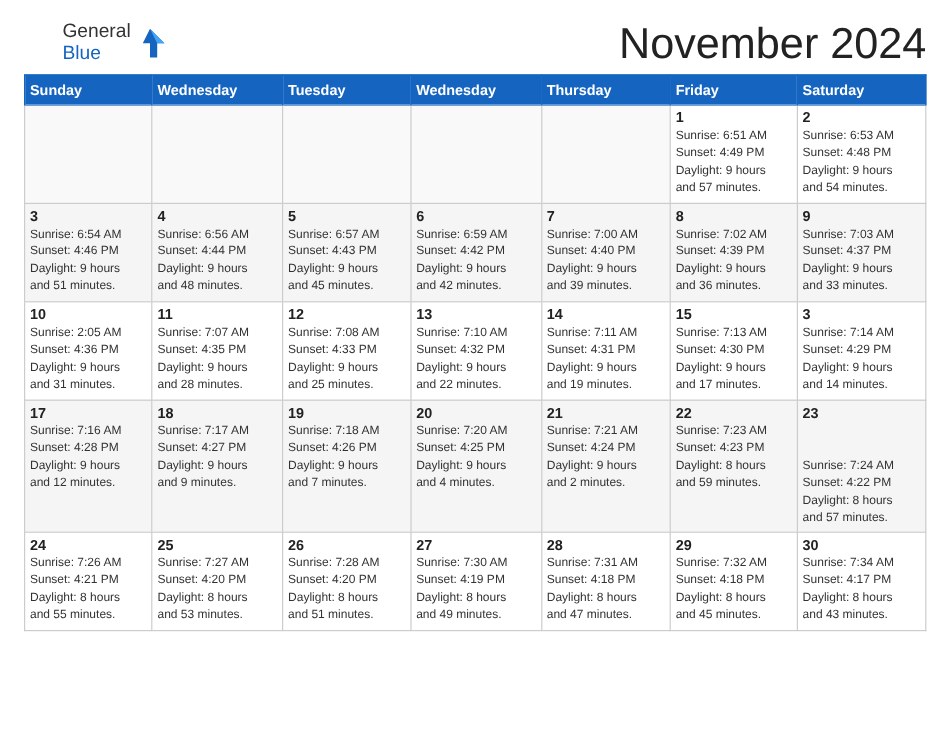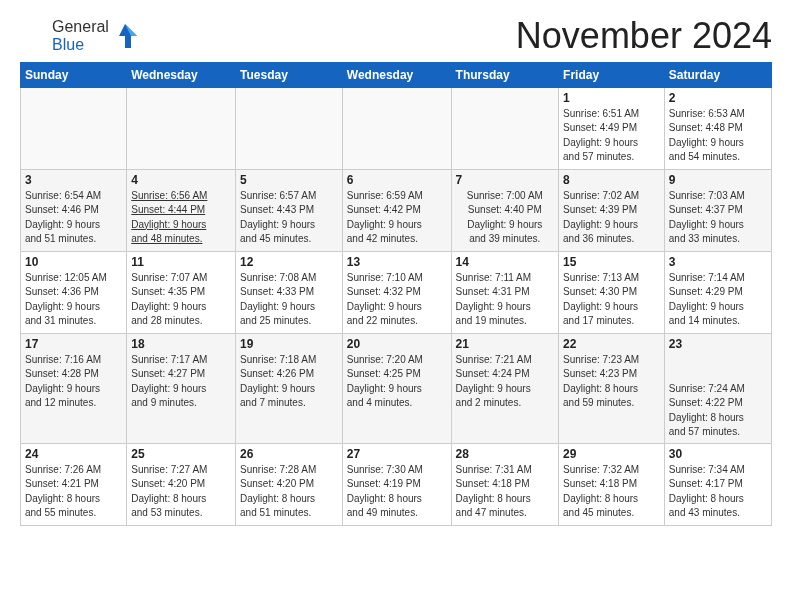--- a/index.html
+++ b/index.html
@@ -146,42 +146,42 @@
         <tr>
           <td>
             <span class="day-num">3</span>
             <div class="day-detail" style="white-space: pre-line;">Sunrise: 6:54 AM
 Sunset: 4:46 PM
 Daylight: 9 hours
 and 51 minutes.</div>
           </td>
           <td>
             <span class="day-num">4</span>
-            <div class="day-detail" style="white-space: pre-line; text-decoration: underline;">Sunrise: 6:56 AM
+            <div class="day-detail" style="white-space: pre-line;">Sunrise: 6:56 AM
 Sunset: 4:44 PM
 Daylight: 9 hours
 and 48 minutes.</div>
           </td>
           <td>
             <span class="day-num">5</span>
             <div class="day-detail" style="white-space: pre-line;">Sunrise: 6:57 AM
 Sunset: 4:43 PM
 Daylight: 9 hours
 and 45 minutes.</div>
           </td>
           <td>
             <span class="day-num">6</span>
             <div class="day-detail" style="white-space: pre-line;">Sunrise: 6:59 AM
 Sunset: 4:42 PM
 Daylight: 9 hours
 and 42 minutes.</div>
           </td>
           <td>
             <span class="day-num">7</span>
-            <div class="day-detail" style="white-space: pre-line; text-align: center;">Sunrise: 7:00 AM
+            <div class="day-detail" style="white-space: pre-line;">Sunrise: 7:00 AM
 Sunset: 4:40 PM
 Daylight: 9 hours
 and 39 minutes.</div>
           </td>
           <td>
             <span class="day-num">8</span>
             <div class="day-detail" style="white-space: pre-line;">Sunrise: 7:02 AM
 Sunset: 4:39 PM
 Daylight: 9 hours
 and 36 minutes.</div>
@@ -190,21 +190,21 @@
             <span class="day-num">9</span>
             <div class="day-detail" style="white-space: pre-line;">Sunrise: 7:03 AM
 Sunset: 4:37 PM
 Daylight: 9 hours
 and 33 minutes.</div>
           </td>
         </tr>
         <tr>
           <td>
             <span class="day-num">10</span>
-            <div class="day-detail" style="white-space: pre-line;">Sunrise: 12:05 AM
+            <div class="day-detail" style="white-space: pre-line;">Sunrise: 2:05 AM
 Sunset: 4:36 PM
 Daylight: 9 hours
 and 31 minutes.</div>
           </td>
           <td>
             <span class="day-num">11</span>
             <div class="day-detail" style="white-space: pre-line;">Sunrise: 7:07 AM
 Sunset: 4:35 PM
 Daylight: 9 hours
 and 28 minutes.</div>

